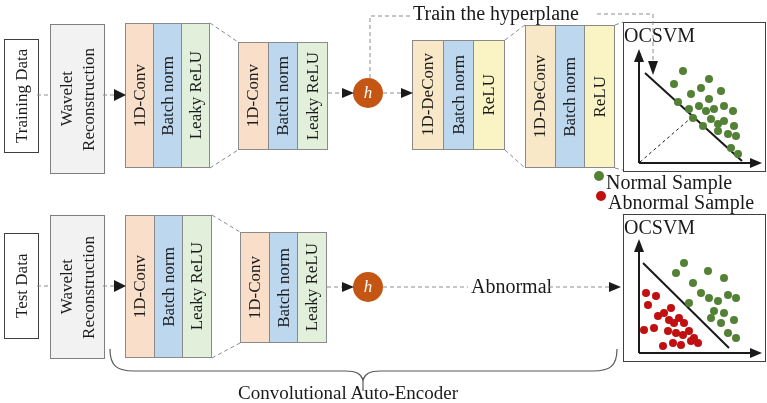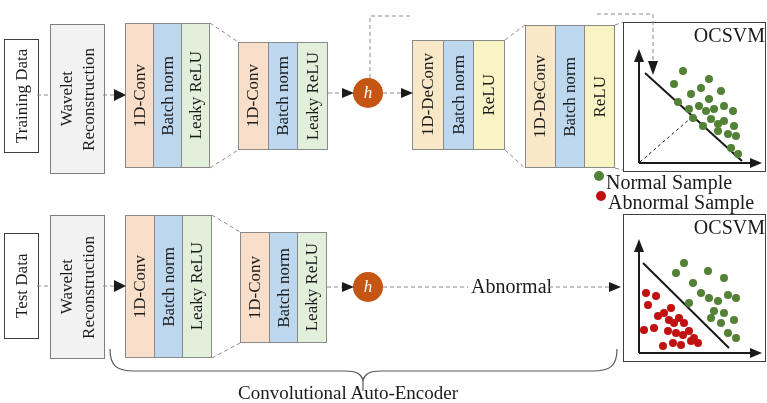--- a/index.html
+++ b/index.html
@@ -9,21 +9,21 @@
   .vtext{writing-mode:vertical-rl;transform:rotate(180deg);white-space:nowrap;}
   .databox{background:#fff;border:1.5px solid #3f3f3f;display:flex;align-items:center;justify-content:center;font-size:17px;}
   .wavelet{background:#F2F2F2;border:1px solid #7f7f7f;display:flex;flex-direction:row;align-items:center;justify-content:center;font-size:17px;}
   .wavelet span{line-height:1.25;}
   .block{display:flex;flex-direction:row;}
   .col{flex:1 1 0;border:1px solid #8a8a8a;margin-left:-1px;display:flex;align-items:center;justify-content:center;font-size:17px;}
   .col:first-child{margin-left:0;}
   .hcircle{width:30px;height:30px;border-radius:50%;display:flex;align-items:center;justify-content:center;
            color:#fff;font-style:italic;font-size:17px;}
   .ocsvm{background:#fff;border:1px solid #404040;}
-  .ocsvm .title{position:absolute;top:1px;left:0;width:100%;text-align:right;font-size:20px;}
+  .ocsvm .title{position:absolute;top:1px;left:0;width:100%;text-align:left;font-size:20px;}
   .plotsvg{position:absolute;left:0;top:0;}
   .toplabel{font-size:20px;white-space:nowrap;}
   .legend-row{display:flex;font-size:20px;white-space:nowrap;}
   .legend-dot{width:10px;height:10px;border-radius:50%;margin-right:2px;flex:0 0 auto;}
   .caption{font-size:19px;text-align:left;white-space:nowrap;}
   svg{display:block;}
 </style>
 </head>
 <body>
 
@@ -79,20 +79,21 @@
         <span class="vtext">1D-DeConv</span>
       </div>
     <div class="col" style="background: rgb(189, 215, 238);">
         <span class="vtext">Batch norm</span>
       </div>
     <div class="col" style="background: rgb(250, 243, 195);">
         <span class="vtext">ReLU</span>
       </div>
   </div>
 
+  <div class="abs toplabel" style="left:413px;top:2px;">Train the hyperplane</div>
 
   <div class="abs ocsvm" style="left:623px;top:22px;width:141px;height:148px;">
     <div class="title">OCSVM</div>
     <svg class="plotsvg" width="141" height="148">
       <line x1="15" y1="140" x2="15" y2="36" stroke="#1a1a1a" stroke-width="2"></line>
       <polygon points="10,39 20,39 15,26" fill="#1a1a1a"></polygon>
       <line x1="15" y1="140" x2="128" y2="140" stroke="#1a1a1a" stroke-width="2"></line>
       <polygon points="126,135 126,145 138,140" fill="#1a1a1a"></polygon>
       <line x1="21" y1="50" x2="118" y2="138" stroke="#1a1a1a" stroke-width="2"></line>
       <line x1="16" y1="139" x2="68" y2="94" stroke="#1a1a1a" stroke-width="1" stroke-dasharray="3 3"></line>

